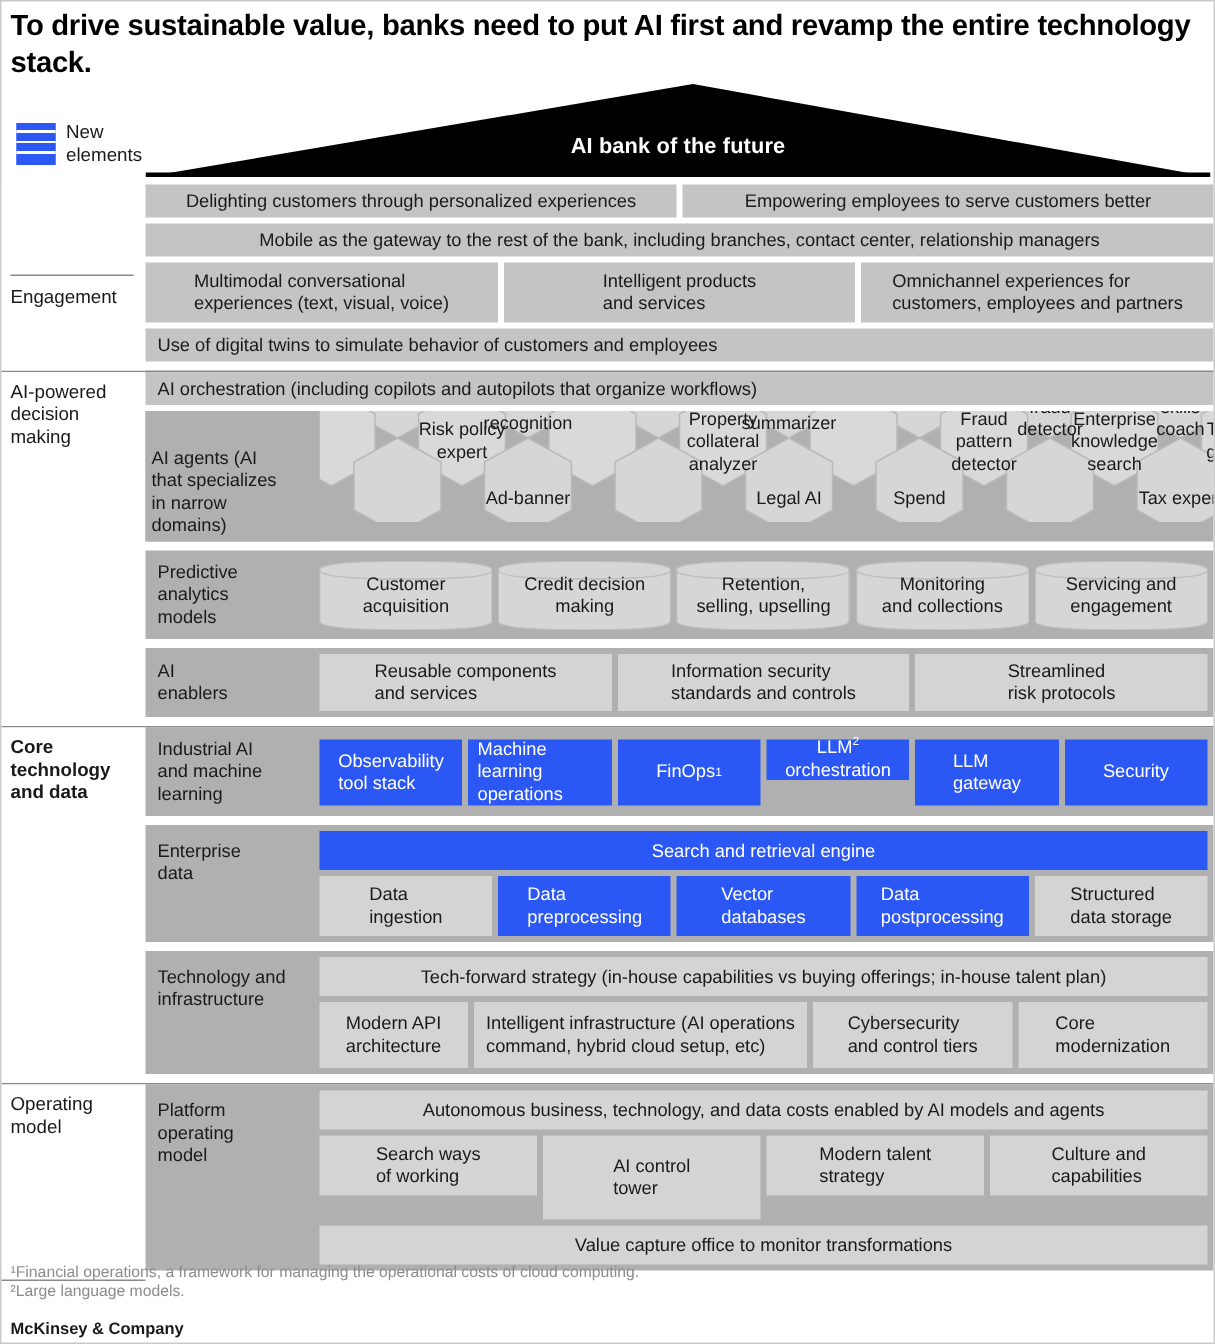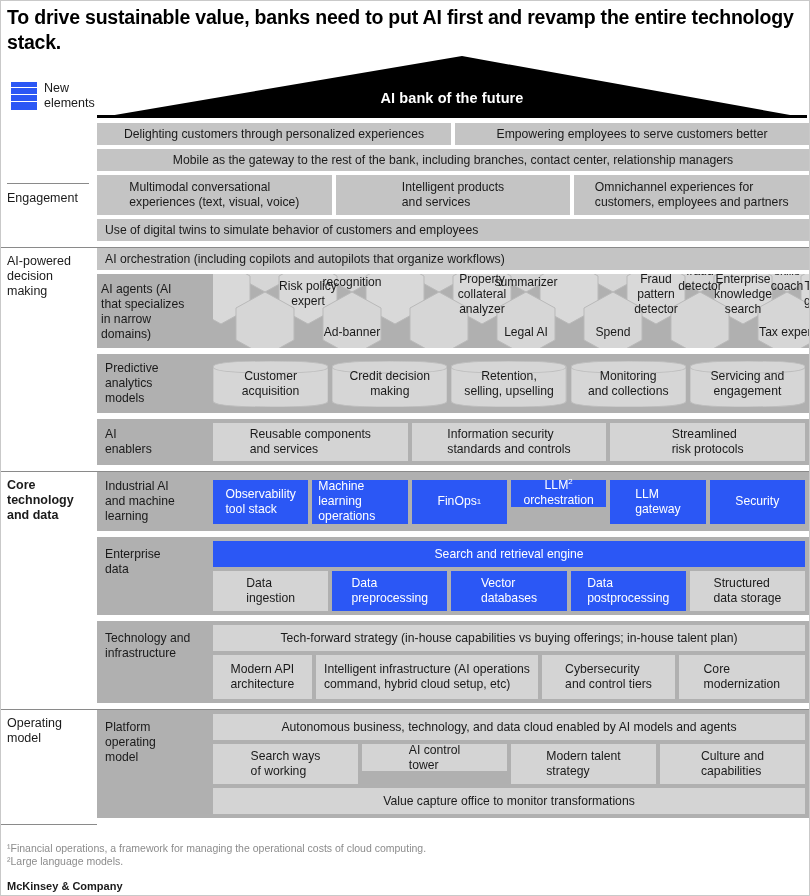--- a/index.html
+++ b/index.html
@@ -163,21 +163,21 @@
 decision
 making</div>
       <div class="body-col">
 
         <div class="barrow">
           <div class="cell left" style="flex:1 1 0;height:22px;padding-left:8px">AI orchestration (including copilots and autopilots that organize workflows)</div>
         </div>
 
         <div class="grayblock" style="padding:0;margin-bottom:6px">
           <div style="display:flex;align-items:stretch;">
-            <div class="sublabel" style="flex:0 0 116px;width:116px;background:#b0b0b0;padding-top:8px;">AI agents (AI
+            <div class="sublabel" style="flex:0 0 116px;width:116px;background:#b0b0b0;padding-top:24px;">AI agents (AI
 that specializes
 in narrow
 domains)</div>
             <div class="hexband">
               <svg width="600" height="74" viewBox="0 0 600 74">
                 <defs>
 
                   <g id="hexg"></g>
                 </defs>
 
@@ -385,26 +385,26 @@
 model</div>
       <div class="body-col">
 
         <div class="grayblock">
           <div style="display:flex;align-items:stretch;">
             <div class="sublabel" style="padding-top:6px">Platform
 operating
 model</div>
             <div style="flex:1 1 auto;">
               <div class="row">
-                <div class="cell light" style="flex:1 1 0;height:26px">Autonomous business, technology, and data cloud enabled by AI models and agents</div>
+                <div class="cell light" style="flex:1 1 0;height:26px">Autonomous business, technology, and data costs enabled by AI models and agents</div>
               </div>
               <div class="row">
                 <div class="cell light" style="flex:1 1 0;height:40px;white-space:pre-line">Search ways
 of working</div>
-                <div class="cell light" style="flex:1 1 0;height:27px;white-space:pre-line">AI control
+                <div class="cell light" style="flex:1 1 0;height:56px;white-space:pre-line">AI control
 tower</div>
                 <div class="cell light" style="flex:1 1 0;height:40px;white-space:pre-line">Modern talent
 strategy</div>
                 <div class="cell light" style="flex:1 1 0;height:40px;white-space:pre-line">Culture and
 capabilities</div>
               </div>
               <div class="row">
                 <div class="cell light" style="flex:1 1 0;height:26px">Value capture office to monitor transformations</div>
               </div>
             </div>

